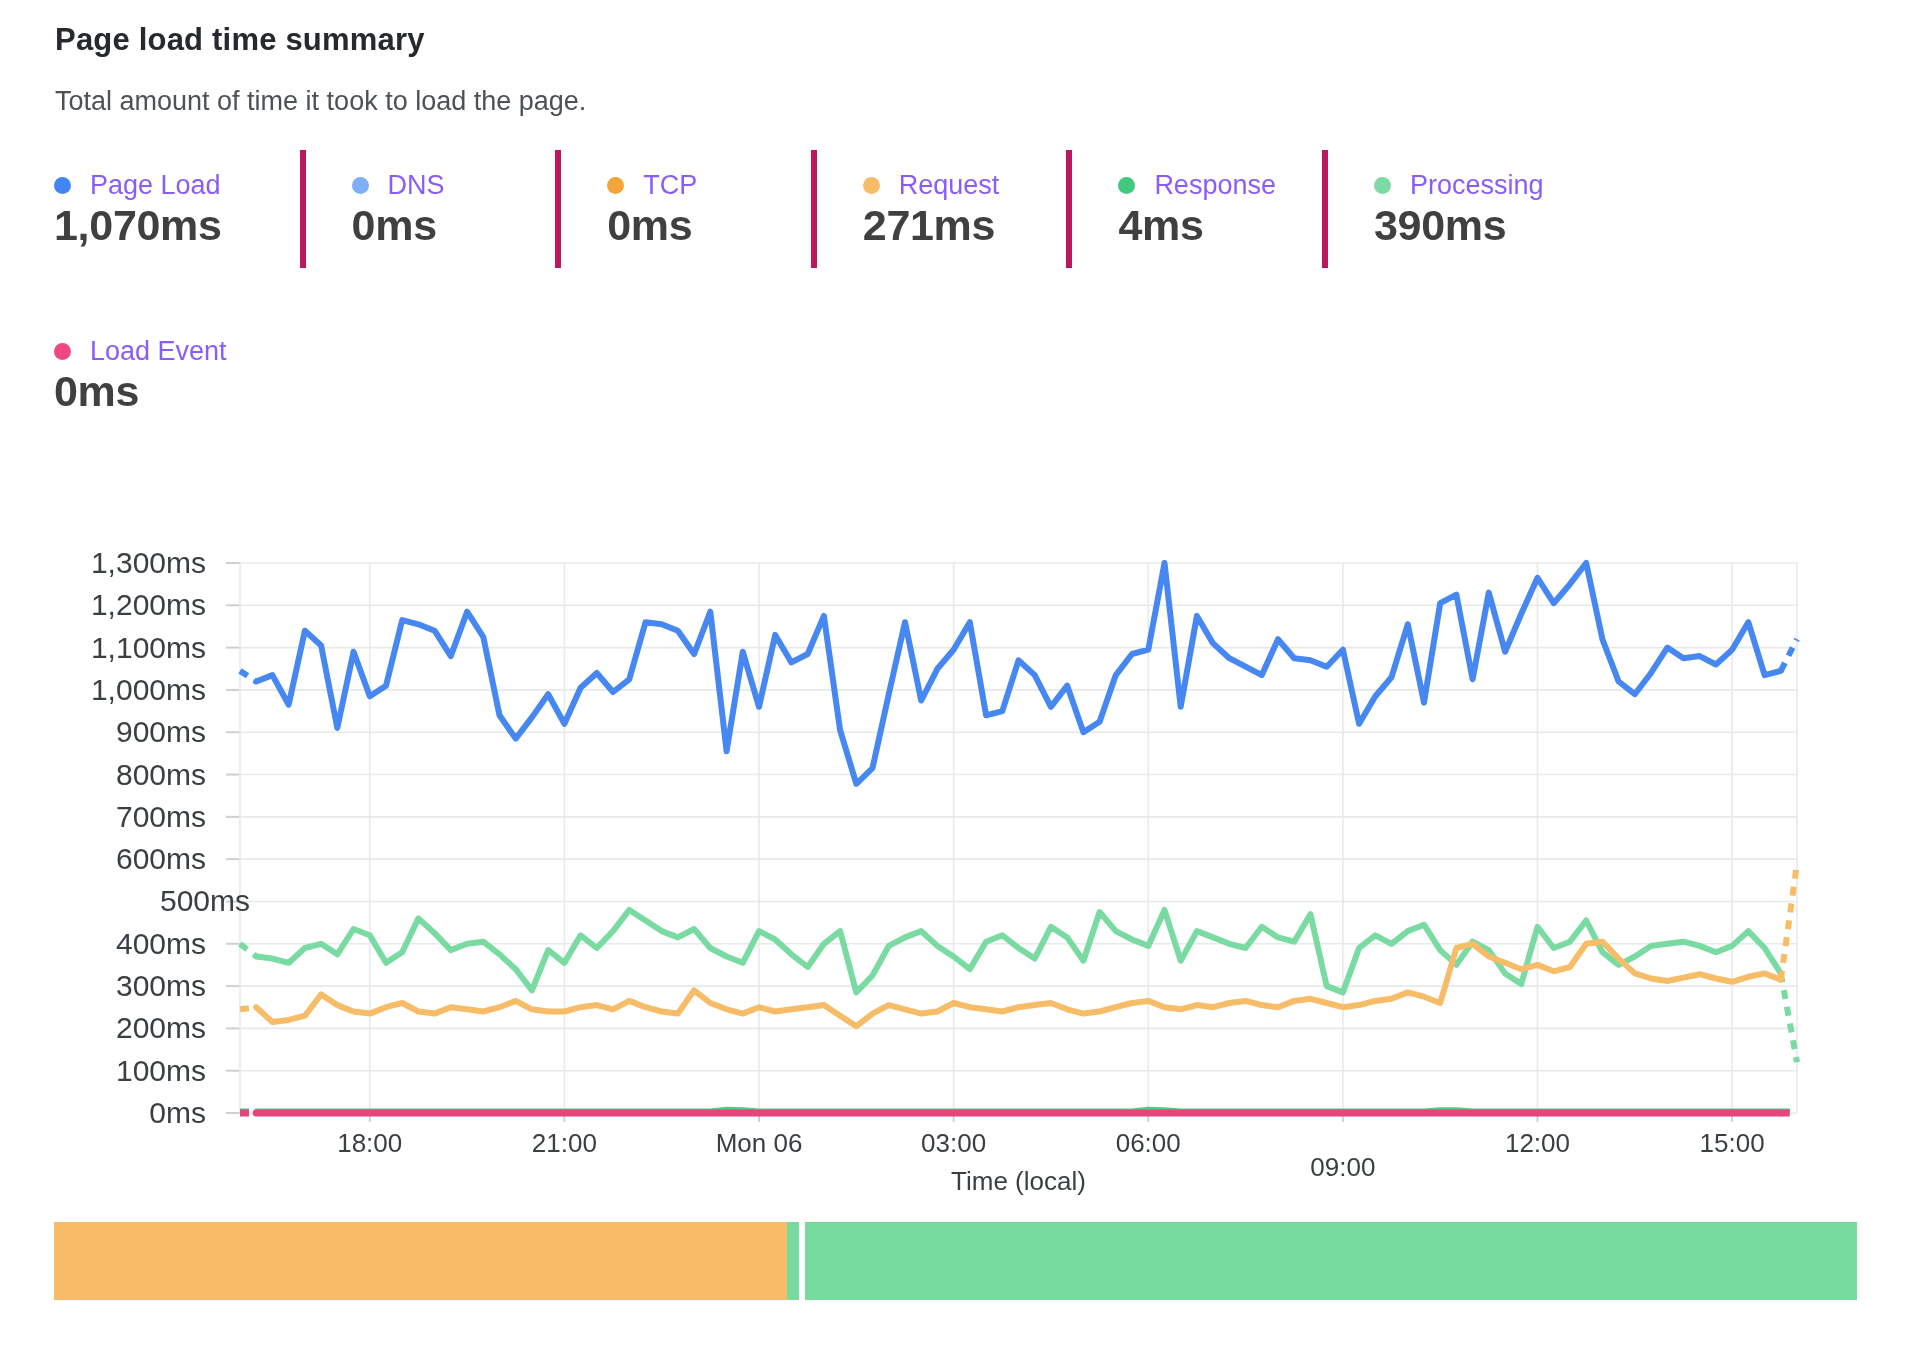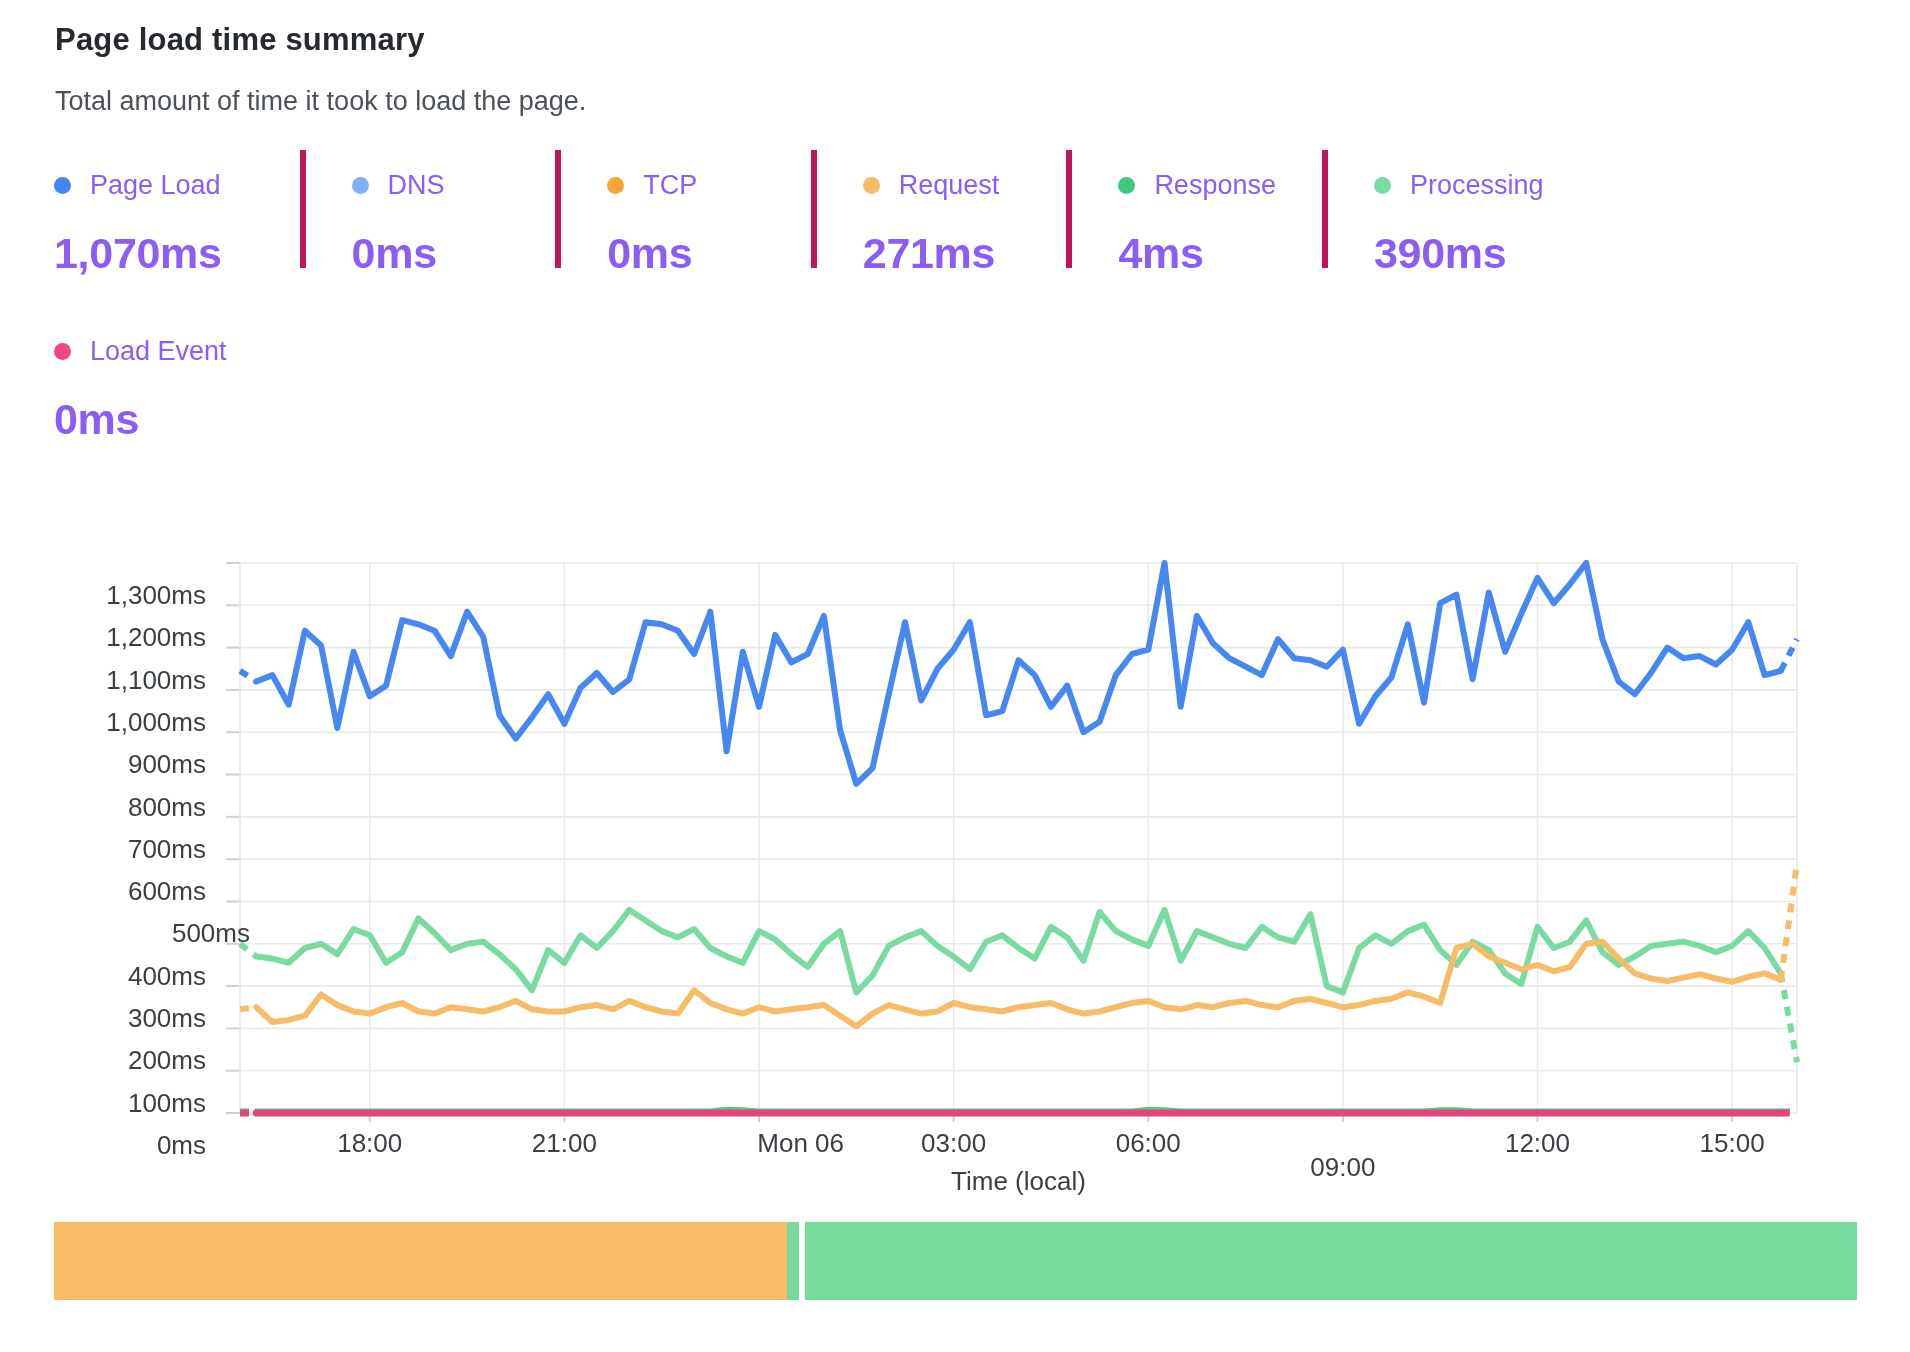--- a/index.html
+++ b/index.html
@@ -8,23 +8,23 @@
     font-family:"Liberation Sans", sans-serif;overflow:hidden;
   }
   .abs{position:absolute;}
   .page-title{left:55px;top:22px;font-size:31px;font-weight:700;color:#26292e;letter-spacing:0.2px;}
   .page-subtitle{left:55px;top:86px;font-size:27px;font-weight:400;color:#4c5257;}
   .metrics-row{left:44px;top:150px;display:flex;}
   .metric-cell{width:255.6px;height:118px;box-sizing:border-box;padding:20px 0 0 10px;}
   .metric-cell.bordered{border-left:6px solid #be185d;padding-left:46px;}
   .legend-line{display:flex;align-items:center;gap:19px;font-size:27px;color:#8b5cf6;cursor:default;}
   .legend-dot{width:17px;height:17px;border-radius:50%;flex:0 0 auto;}
-  .metric-value{margin-top:28px;font-size:43px;font-weight:700;color:#8b5cf6;letter-spacing:-0.3px;}
+  .metric-value{margin-top:0;font-size:43px;font-weight:700;color:#404040;letter-spacing:-0.3px;}
   .load-event-block{left:54px;top:336px;}
-  .ylab{width:206px;text-align:right;font-size:26px;color:#3a3f44;line-height:30px;margin-top:32px;}
+  .ylab{width:206px;text-align:right;font-size:30px;color:#3a3f44;line-height:30px;}
   .xlab{width:170px;text-align:center;font-size:26px;color:#3a3f44;line-height:30px;}
   .xaxis-title{width:300px;text-align:center;font-size:26px;color:#3a3f44;line-height:30px;}
   .bottom-bar{left:54px;top:1222px;width:1803px;height:78px;display:flex;}
   .bottom-bar .seg{height:100%;}
   svg{display:block;}
 </style>
 </head>
 <body>
 
 <div class="abs page-title">Page load time summary</div>
@@ -169,21 +169,21 @@
     <div class="abs ylab" style="left: 0px; top: 844.154px;">600ms</div>
     <div class="abs ylab" style="left: 0px; top: 801.846px;">700ms</div>
     <div class="abs ylab" style="left: 0px; top: 759.538px;">800ms</div>
     <div class="abs ylab" style="left: 0px; top: 717.231px;">900ms</div>
     <div class="abs ylab" style="left: 0px; top: 674.923px;">1,000ms</div>
     <div class="abs ylab" style="left: 0px; top: 632.615px;">1,100ms</div>
     <div class="abs ylab" style="left: 0px; top: 590.308px;">1,200ms</div>
     <div class="abs ylab" style="left: 0px; top: 548px;">1,300ms</div>
     <div class="abs xlab" style="left: 284.75px; top: 1128px;">18:00</div>
     <div class="abs xlab" style="left: 479.375px; top: 1128px;">21:00</div>
-    <div class="abs xlab" style="left: 674px; top: 1128px; text-align: right;">Mon 06</div>
+    <div class="abs xlab" style="left: 674px; top: 1128px;">Mon 06</div>
     <div class="abs xlab" style="left: 868.625px; top: 1128px;">03:00</div>
     <div class="abs xlab" style="left: 1063.25px; top: 1128px;">06:00</div>
     <div class="abs xlab" style="left: 1257.88px; top: 1128px; margin-top: 24px;">09:00</div>
     <div class="abs xlab" style="left: 1452.5px; top: 1128px;">12:00</div>
     <div class="abs xlab" style="left: 1647.12px; top: 1128px;">15:00</div>
   </div>
 
 <div class="abs xaxis-title" id="xaxis-title" style="top: 1166px; left: 868.5px;">Time (local)</div>
 
 <div class="abs bottom-bar">

